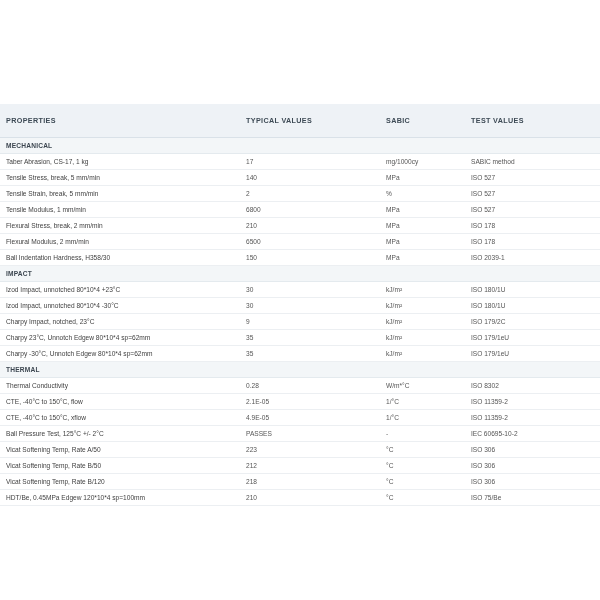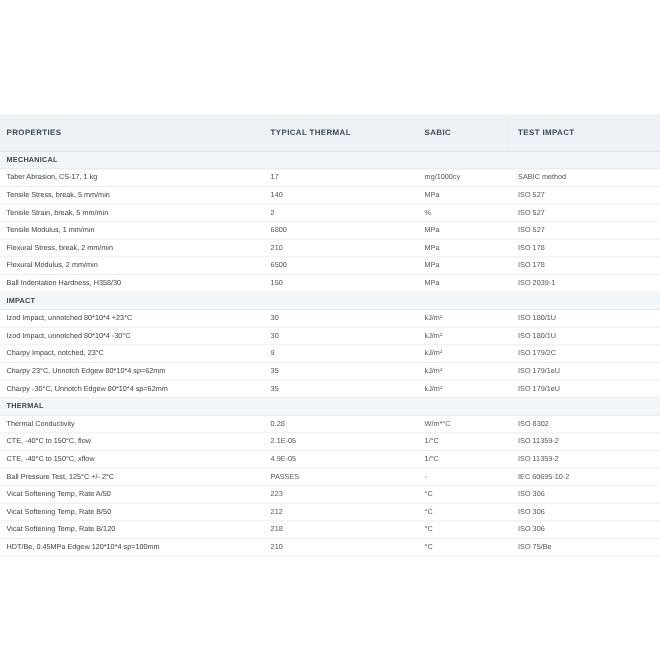--- a/index.html
+++ b/index.html
@@ -79,23 +79,23 @@
     <table class="spec">
       <colgroup>
         <col class="c1">
           <col class="c2">
           <col class="c3">
           <col class="c4">
       </colgroup>
       <thead>
         <tr>
           <th class="first">PROPERTIES</th>
-          <th>TYPICAL THERMAL</th>
+          <th>TYPICAL VALUES</th>
           <th>SABIC</th>
-          <th>TEST IMPACT</th>
+          <th>TEST VALUES</th>
         </tr>
       </thead>
       <tbody id="tbody">
           <tr class="section">
             <td colspan="4">MECHANICAL</td>
           </tr>
           <tr class="data">
             <td class="prop">Taber Abrasion, CS-17, 1 kg</td>
             <td class="val">17</td>
             <td class="unit">mg/1000cy</td>

